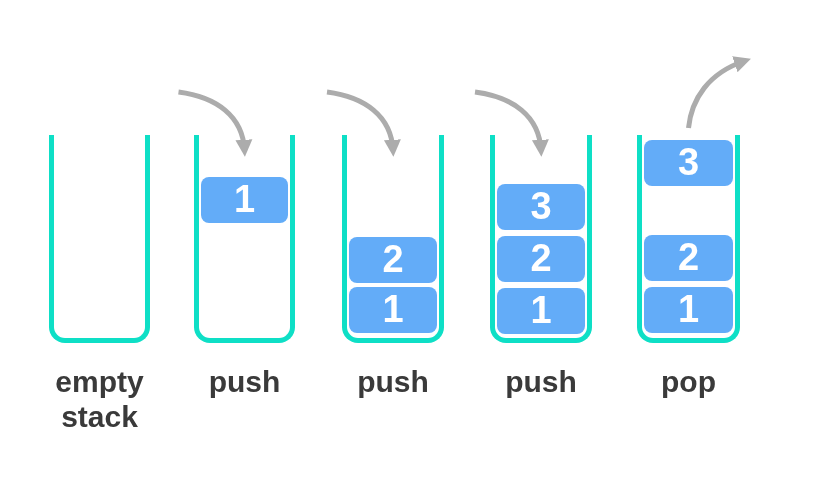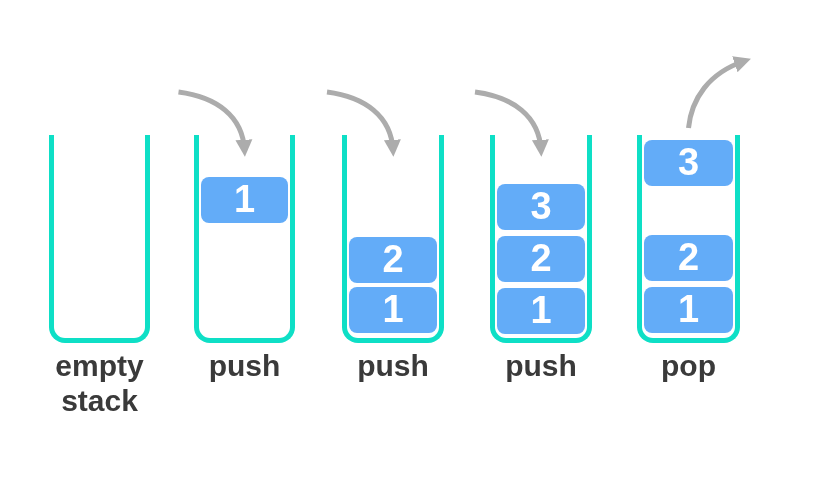--- a/index.html
+++ b/index.html
@@ -34,21 +34,21 @@
   }
   .stack-block-value {
     color: #ffffff;
     font-weight: 700;
     font-size: 38px;
     line-height: 1;
     transform: translateY(-1px);
   }
   .stack-label {
     position: absolute;
-    top: 348px;
+    top: 364px;
     width: 124px;
     transform: translateX(-50%);
     text-align: center;
     color: var(--label, #3A3A3A);
     font-weight: 700;
     font-size: 30px;
     line-height: 35px;
   }
   .arrow-layer {
     position: absolute;

